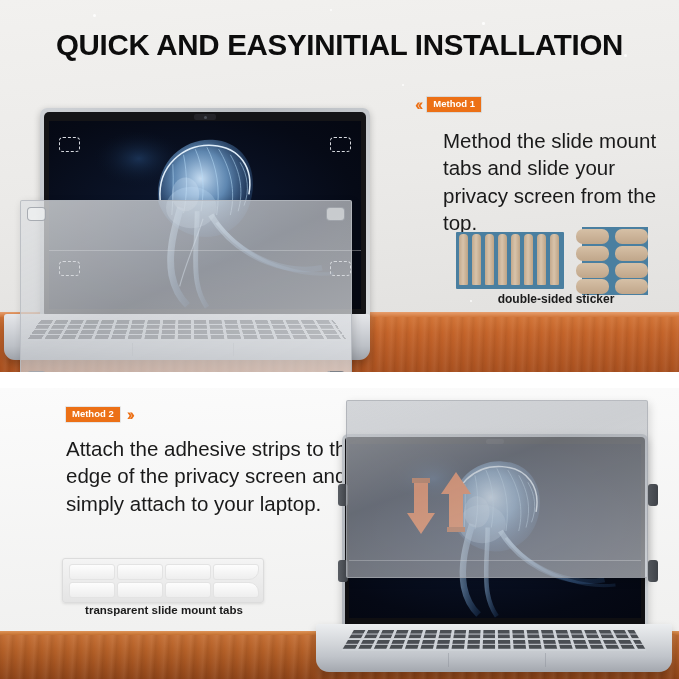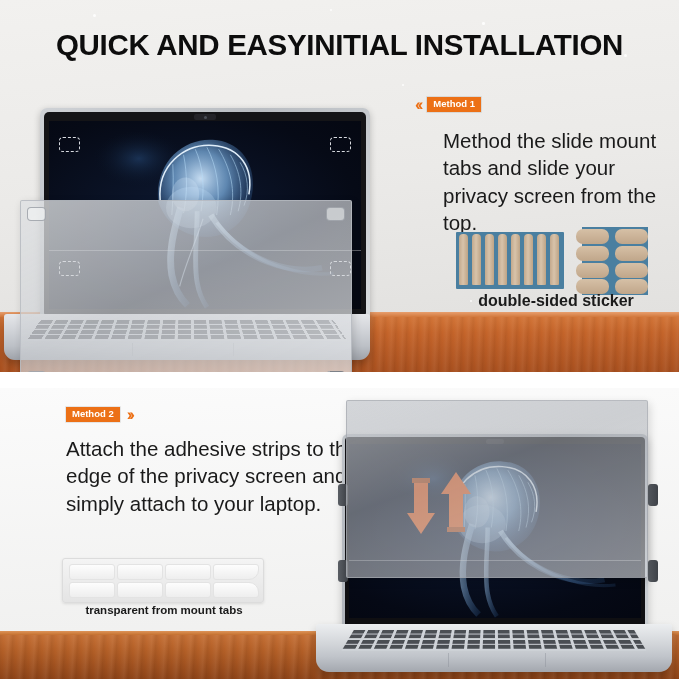--- a/index.html
+++ b/index.html
@@ -114,21 +114,21 @@
   
   .sticker-fig{position:absolute;left:448px;top:226px;width:216px;height:85px;}
   .strip-block{position:absolute;left:8px;top:6px;width:108px;height:57px;}
   .strip-back{position:absolute;left:0;top:0;width:108px;height:57px;background:#4a7fa0;border-radius:1px;}
   .strip{position:absolute;top:2px;width:9px;height:51px;background:linear-gradient(90deg,#c3a98d,#d8c3aa 45%,#bea486);border-radius:4px 4px 1px 1px;}
   .pad-block{position:absolute;left:128px;top:1px;width:78px;height:68px;}
   .pad-back{position:absolute;left:6px;top:0;width:66px;height:68px;background:#4a7fa0;}
   .pad{position:absolute;width:33px;height:15px;background:linear-gradient(180deg,#d6c0a6,#c0a68a);border-radius:7px;}
   .cap{
     position:absolute;left:0;top:66px;width:216px;text-align:center;
-    font-size:16px;font-weight:bold;color:#1b1b1b;
+    font-size:12px;font-weight:bold;color:#1b1b1b;
   }
 
   
   .panel-bot{
     position:absolute;left:0;top:388px;width:679px;height:291px;overflow:hidden;
     background:linear-gradient(170deg,#fbfbfb 0%,#f4f4f4 45%,#efefef 100%);
   }
   .wall-bot{position:absolute;left:0;top:0;width:679px;height:246px;background:linear-gradient(178deg,#fbfbfb,#f0f0ef);}
   .desk-bot{
     position:absolute;left:0;top:243px;width:679px;height:48px;
@@ -321,21 +321,21 @@
       <div class="tabs-frame">
         <div class="cell" style="left:6px;top:5px;width:44px;height:14px;"></div>
         <div class="cell" style="left:54px;top:5px;width:44px;height:14px;"></div>
         <div class="cell" style="left:102px;top:5px;width:44px;height:14px;"></div>
         <div class="cell" style="left:150px;top:5px;width:44px;height:14px;border-radius:3px 3px 10px 3px;"></div>
         <div class="cell" style="left:6px;top:23px;width:44px;height:14px;"></div>
         <div class="cell" style="left:54px;top:23px;width:44px;height:14px;"></div>
         <div class="cell" style="left:102px;top:23px;width:44px;height:14px;"></div>
         <div class="cell" style="left:150px;top:23px;width:44px;height:14px;border-radius:3px 10px 3px 3px;"></div>
       </div>
-      <div class="cap2">transparent from mount tabs</div>
+      <div class="cap2">transparent slide mount tabs</div>
     </div>
 
     <div class="laptop2">
       <div class="lid2">
         <div class="bezel2">
           <div class="cam2"></div>
           <div class="screen2">
             <svg class="jelly" viewBox="0 0 320 200" preserveAspectRatio="none">
               <defs>
                 <radialGradient id="bellG2" cx="45%" cy="40%" r="62%">

